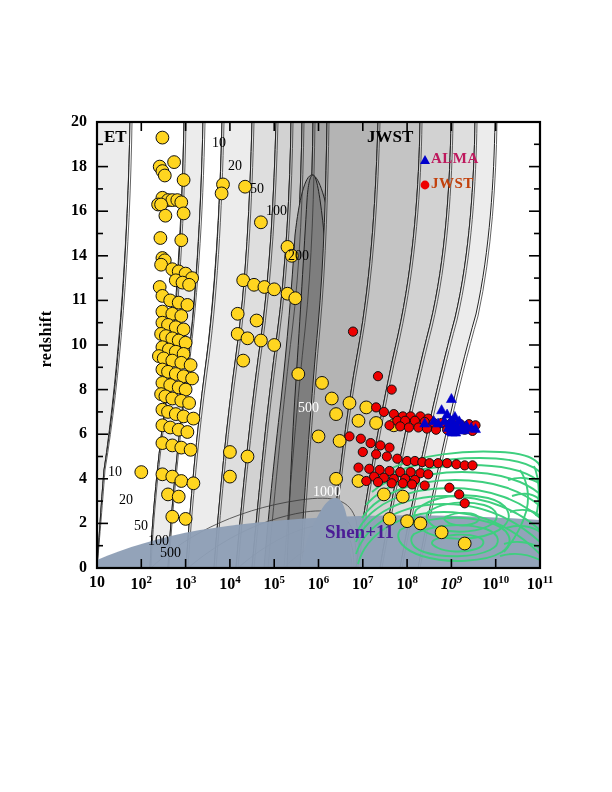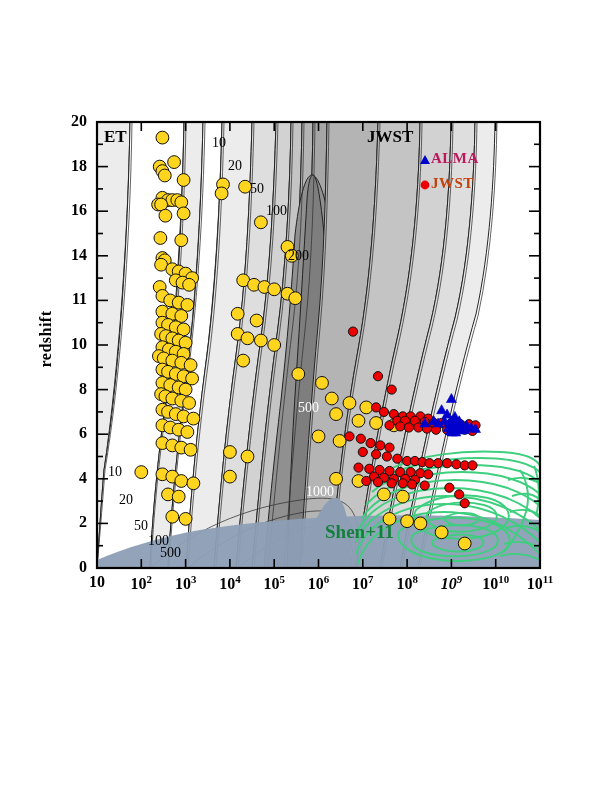--- a/index.html
+++ b/index.html
@@ -538,30 +538,30 @@
       <div class="tickval ytick" style="left: 35px; top: 335px; width: 52px;">10</div>
       <div class="tickval ytick" style="left: 35px; top: 290.4px; width: 52px;">11</div>
       <div class="tickval ytick" style="left: 35px; top: 245.8px; width: 52px;">14</div>
       <div class="tickval ytick" style="left: 35px; top: 201.2px; width: 52px;">16</div>
       <div class="tickval ytick" style="left: 35px; top: 156.6px; width: 52px;">18</div>
       <div class="tickval ytick" style="left: 35px; top: 112px; width: 52px;">20</div>
     </div>
 
   <div class="plot-annot" id="annot-et" style="font-size: 17px; left: 104px; top: 127px; color: rgb(0, 0, 0);">ET</div>
   <div class="plot-annot" id="annot-lisa" style="font-size: 17px; left: 367px; top: 127px; color: rgb(0, 0, 0);">JWST</div>
-  <div class="plot-annot" id="annot-shen" style="font-size: 19px; left: 325px; top: 521px; color: #15803d;">Shen+11</div>
+  <div class="plot-annot" id="annot-shen" style="font-size: 19px; left: 325px; top: 521px; color: #4c1d95;">Shen+11</div>
 
   <div id="snr-labels">
       <div class="plot-annot" style="left: 212px; top: 135px; color: rgb(0, 0, 0); font-size: 14px; font-weight: normal;">10</div>
       <div class="plot-annot" style="left: 228px; top: 158px; color: rgb(0, 0, 0); font-size: 14px; font-weight: normal;">20</div>
       <div class="plot-annot" style="left: 250px; top: 181px; color: rgb(0, 0, 0); font-size: 14px; font-weight: normal;">50</div>
       <div class="plot-annot" style="left: 266px; top: 203px; color: rgb(0, 0, 0); font-size: 14px; font-weight: normal;">100</div>
       <div class="plot-annot" style="left: 288px; top: 248px; color: rgb(0, 0, 0); font-size: 14px; font-weight: normal;">200</div>
       <div class="plot-annot" style="left: 298px; top: 400px; color: rgb(255, 255, 255); font-size: 14px; font-weight: normal;">500</div>
-      <div class="plot-annot" style="left: 306px; top: 484px; color: rgb(255, 255, 255); font-size: 14px; font-weight: normal;">1000</div>
+      <div class="plot-annot" style="left: 306px; top: 484px; color: rgb(255, 255, 255); font-size: 14px; font-weight: normal; padding-left: 7px;">1000</div>
       <div class="plot-annot" style="left: 108px; top: 464px; color: rgb(0, 0, 0); font-size: 14px; font-weight: normal;">10</div>
       <div class="plot-annot" style="left: 119px; top: 492px; color: rgb(0, 0, 0); font-size: 14px; font-weight: normal;">20</div>
       <div class="plot-annot" style="left: 134px; top: 518px; color: rgb(0, 0, 0); font-size: 14px; font-weight: normal;">50</div>
       <div class="plot-annot" style="left: 148px; top: 533px; color: rgb(0, 0, 0); font-size: 14px; font-weight: normal;">100</div>
       <div class="plot-annot" style="left: 160px; top: 545px; color: rgb(0, 0, 0); font-size: 14px; font-weight: normal;">500</div>
     </div>
 
   <div class="legend-entry" id="legend-alma" style="left: 431px; top: 150px; color: #be185d;">ALMA</div>
   <div class="legend-entry" id="legend-jwst" style="left: 431px; top: 175px; color: #c2410c;">JWST</div>
 

